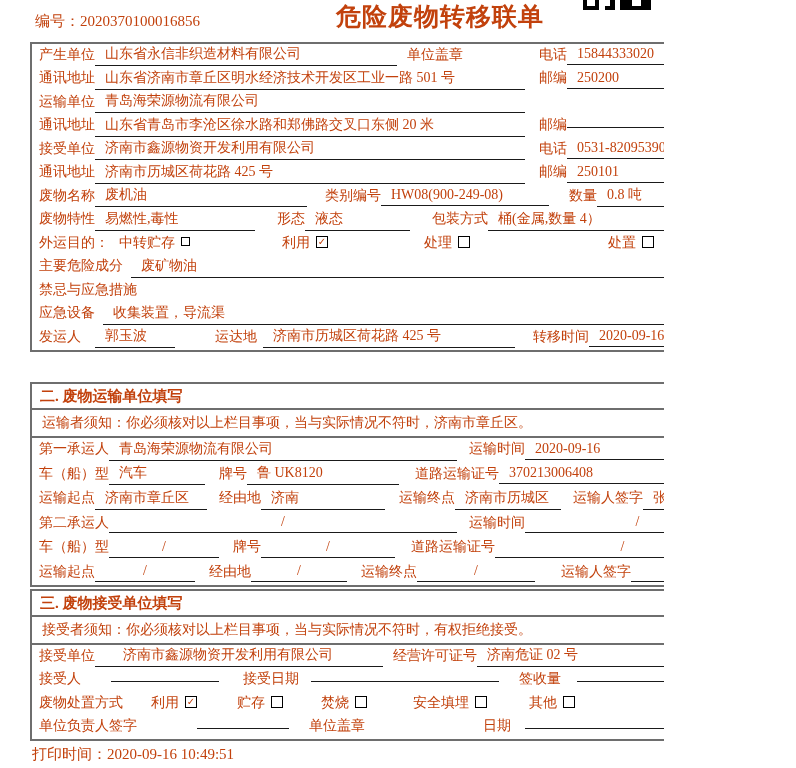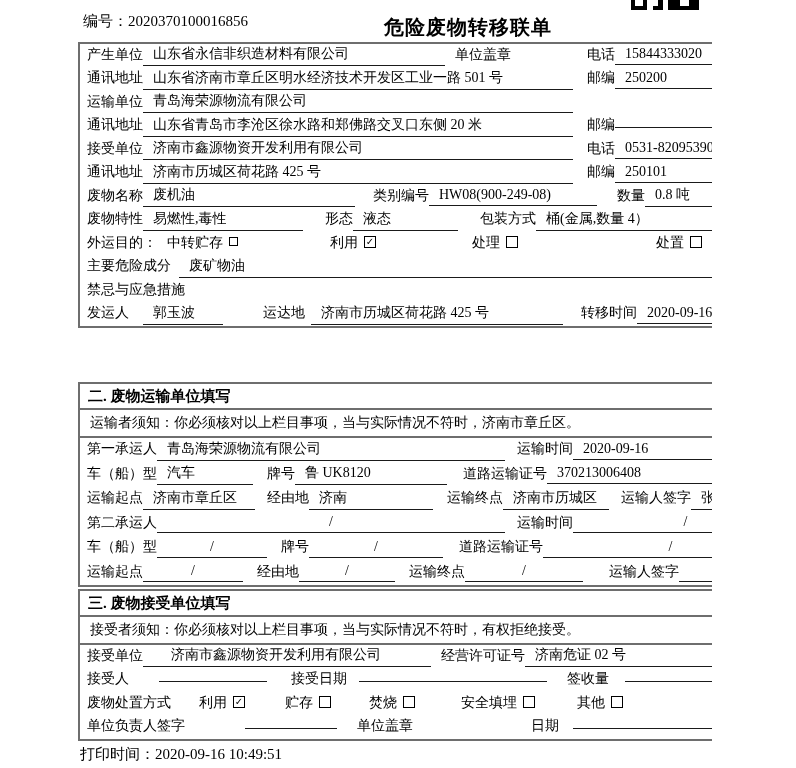--- a/index.html
+++ b/index.html
@@ -1,25 +1,24 @@
 <!DOCTYPE html>
 <html><head>
 <meta charset="utf-8">
 <style>
   html,body { margin:0; padding:0; background:#fff; }
   .page {
     position:relative; width:664px; height:768px; background:#ffffff;
-    font-family:"Liberation Serif","DejaVu Serif",serif; color:#000000;
+    font-family:"Liberation Serif","DejaVu Serif",serif; color:#c2410c;
     overflow:hidden;
-    margin-left:48px;
   }
   .page-edge { position:absolute; left:789px; top:0; width:2px; height:768px; background:#b0b0b0; }
 
   .serial { position:absolute; top:12px; left:35px; font-size:15px; white-space:nowrap; }
-  .doc-title { position:absolute; top:14px; left:336px; font-size:20px; font-weight:bold; letter-spacing:1px; white-space:nowrap; }
+  .doc-title { position:absolute; top:0; left:336px; font-size:25px; font-weight:bold; letter-spacing:1px; white-space:nowrap; }
 
   .qr { position:absolute; left:583px; top:0; width:70px; height:10px; }
   .qr div { position:absolute; background:#000; }
 
   .sec { position:absolute; left:30px; width:728px; border:2px solid #6e6e6e; box-sizing:border-box; background:#fff; }
   #sec1 { top:42px; }
   #sec2 { top:382px; }
   #sec3 { top:589px; }
   .sec-h { height:24px; line-height:24px; border-bottom:2px solid #6e6e6e; font-weight:bold; font-size:15px; padding-left:8px; }
   .notice { height:26px; line-height:26px; border-bottom:2px solid #6e6e6e; font-size:14px; padding-left:10px; white-space:nowrap; }
@@ -142,20 +141,24 @@
       <span class="lbl">主要危险成分</span>
       <span class="val" style="width:578px;margin-left:8px">废矿物油</span>
       <span class="sp"></span>
     </div>
 
     <div class="row">
       <span class="lbl">禁忌与应急措施</span>
       <span class="sp"></span>
     </div>
 
+    <div class="row">
+      <span class="lbl">应急设备</span>
+      <span class="val fill" style="margin-left:8px">收集装置，导流渠</span>
+    </div>
 
     <div class="row">
       <span class="lbl">发运人</span>
       <span class="val" style="width:80px;margin-left:14px">郭玉波</span>
       <span class="lbl" style="margin-left:40px">运达地</span>
       <span class="val" style="width:252px;margin-left:6px">济南市历城区荷花路 425 号</span>
       <span class="lbl" style="margin-left:18px">转移时间</span>
       <span class="val fill">2020-09-16</span>
     </div>
   </div>

